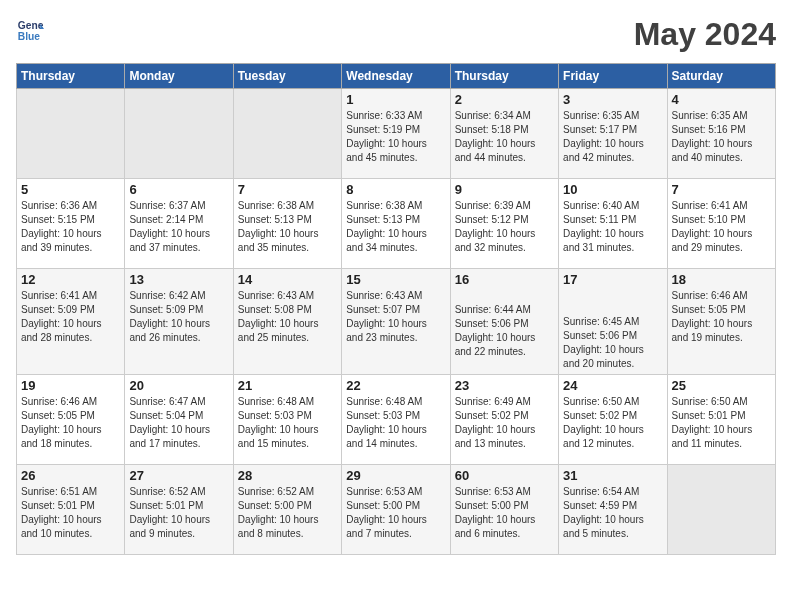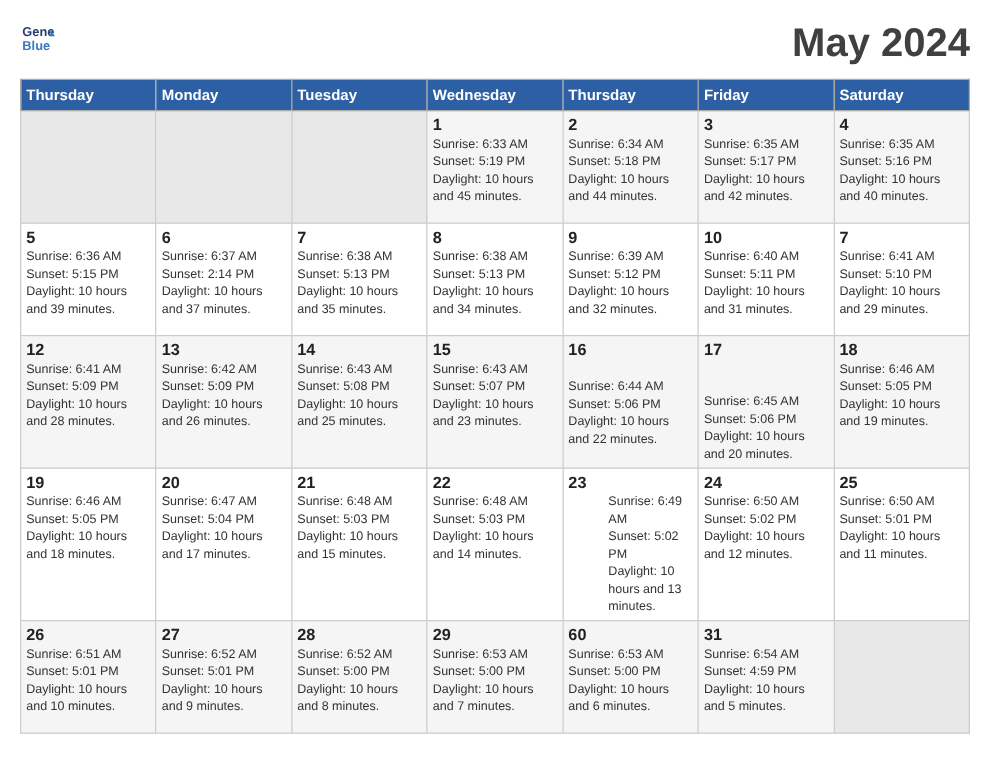--- a/index.html
+++ b/index.html
@@ -245,21 +245,21 @@
 Daylight: 10 hours and 15 minutes.</div>
         </td>
         <td>
           <div class="day-number">22</div>
           <div class="day-info" style="white-space: pre-line;">Sunrise: 6:48 AM
 Sunset: 5:03 PM
 Daylight: 10 hours and 14 minutes.</div>
         </td>
         <td>
           <div class="day-number">23</div>
-          <div class="day-info" style="white-space: pre-line; margin-left: 32px;">Sunrise: 6:49 AM
+          <div class="day-info" style="white-space: pre-line;">Sunrise: 6:49 AM
 Sunset: 5:02 PM
 Daylight: 10 hours and 13 minutes.</div>
         </td>
         <td>
           <div class="day-number">24</div>
           <div class="day-info" style="white-space: pre-line;">Sunrise: 6:50 AM
 Sunset: 5:02 PM
 Daylight: 10 hours and 12 minutes.</div>
         </td>
         <td>

